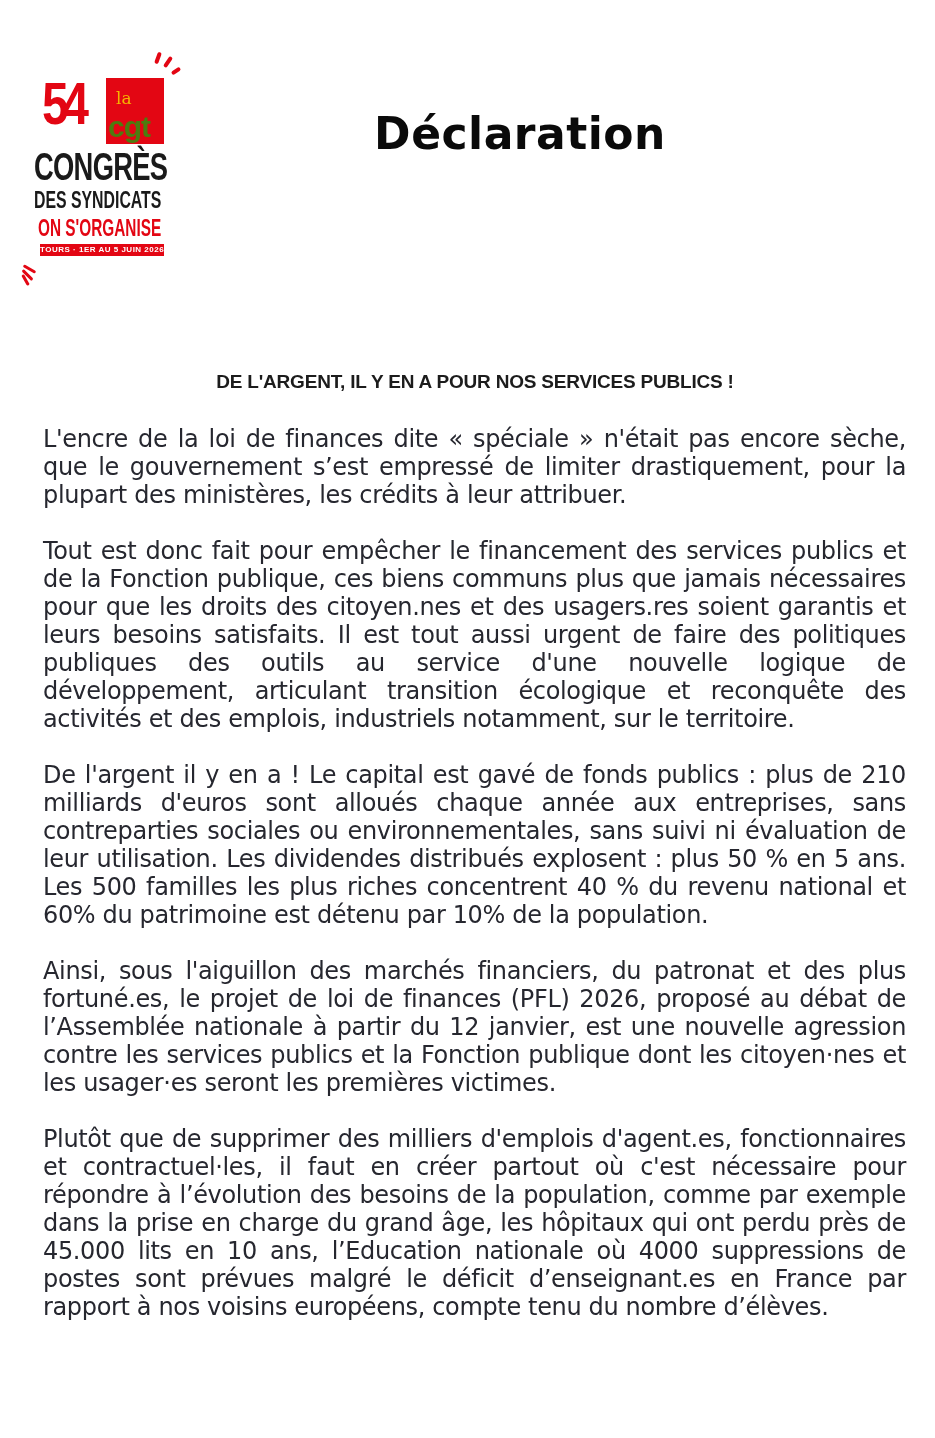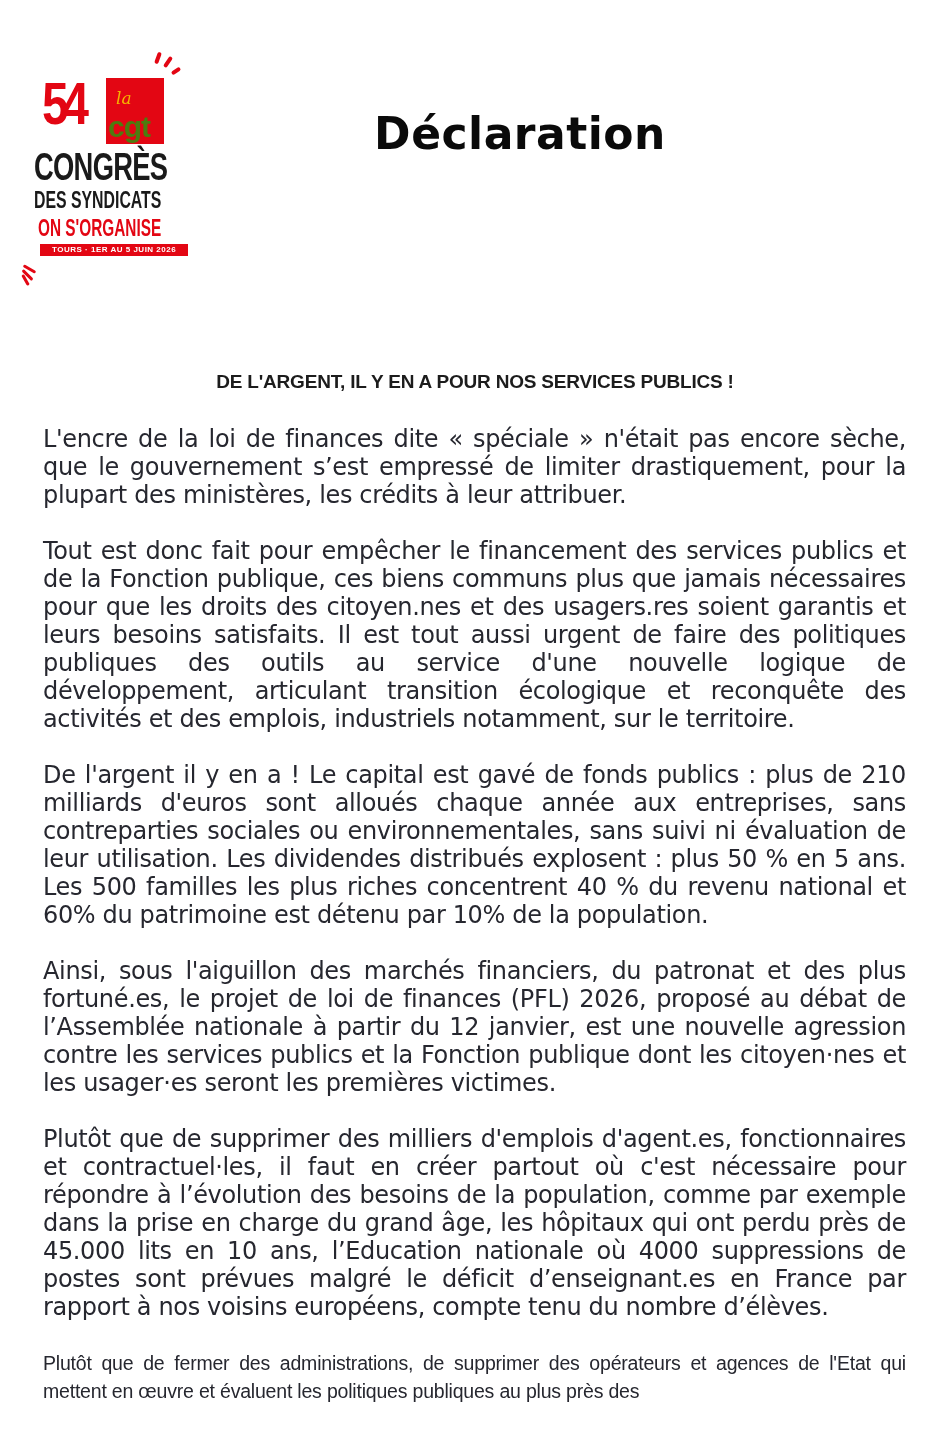--- a/index.html
+++ b/index.html
@@ -2,26 +2,26 @@
 <html><head>
   <meta charset="utf-8">
   <style>
     html, body { margin: 0; padding: 0; background: #ffffff; }
     body { width: 935px; height: 1438px; position: relative; overflow: hidden; font-family: "DejaVu Sans", sans-serif; }
 
     .logo { position: absolute; left: 20px; top: 44px; width: 170px; height: 245px; }
     .logo .spark { position: absolute; background: #e30613; border-radius: 2px; }
     .logo .num54 { position: absolute; left: 22px; top: 30px; font-family: "Liberation Sans", sans-serif; font-weight: bold; font-size: 60px; letter-spacing: -8px; color: #e30613; line-height: 60px; transform: scaleX(0.8); transform-origin: left top; }
     .logo .cgtbox { position: absolute; left: 86px; top: 34px; width: 58px; height: 66px; background: #e30613; }
-    .logo .cgtla { position: absolute; left: 96px; top: 44px; font-family: "DejaVu Serif", serif; font-style: italic; font-size: 17px; color: #f4b400; }
+    .logo .cgtla { position: absolute; left: 96px; top: 44px; font-family: "DejaVu Serif", serif; font-size: 17px; color: #f4b400; }
     .logo .cgt { position: absolute; left: 88px; top: 68px; font-family: "Liberation Sans", sans-serif; font-weight: bold; font-size: 30px; color: #4d7c0f; letter-spacing: -1px; line-height: 30px; }
     .logo .l1 { position: absolute; left: 14px; top: 104px; font-family: "Liberation Sans", sans-serif; font-weight: bold; font-size: 38px; color: #1a1a1a; line-height: 38px; transform: scaleX(0.72); transform-origin: left top; letter-spacing: -1px; }
     .logo .l2 { position: absolute; left: 14px; top: 144px; font-family: "Liberation Sans", sans-serif; font-weight: bold; font-size: 24px; color: #1a1a1a; line-height: 24px; transform: scaleX(0.66); transform-origin: left top; white-space: nowrap; }
     .logo .l3 { position: absolute; left: 18px; top: 172px; font-family: "Liberation Sans", sans-serif; font-weight: bold; font-size: 24px; color: #e30613; line-height: 24px; transform: scaleX(0.64); transform-origin: left top; white-space: nowrap; }
-    .logo .l4 { position: absolute; left: 20px; top: 200px; height: 12px; padding: 0 12px; background: #e30613; color: #ffffff; font-family: "Liberation Sans", sans-serif; font-weight: bold; font-size: 8px; line-height: 12px; white-space: nowrap; letter-spacing: 0.5px; }
+    .logo .l4 { position: absolute; left: 20px; top: 200px; height: 12px; padding: 0 0; background: #e30613; color: #ffffff; font-family: "Liberation Sans", sans-serif; font-weight: bold; font-size: 8px; line-height: 12px; white-space: nowrap; letter-spacing: 0.5px; }
 
     .title { position: absolute; left: 0; width: 1040px; top: 108px; text-align: center; font-family: "DejaVu Sans", sans-serif; font-weight: bold; font-size: 44px; color: #0a0a0a; letter-spacing: 0.5px; }
 
     .heading { position: absolute; left: 0; width: 950px; top: 371px; text-align: center; font-family: "Liberation Sans", sans-serif; font-weight: bold; font-size: 19px; color: #1c1c1c; letter-spacing: -0.2px; }
 
     .body { position: absolute; left: 43px; width: 863px; top: 425px; }
     .para { margin: 0 0 28px 0; font-family: "DejaVu Sans", sans-serif; font-size: 24px; line-height: 28px; color: #26272f; text-align: justify; letter-spacing: -0.35px; }
     .para.condensed { font-family: "Liberation Sans", sans-serif; font-size: 19.5px; letter-spacing: -0.2px; }
   </style>
 </head>
@@ -47,14 +47,13 @@
 <div class="title">Déclaration</div>
 
 <div class="heading">DE L'ARGENT, IL Y EN A POUR NOS SERVICES PUBLICS !</div>
 
 <div class="body">
   <p class="para">L'encre de la loi de finances dite « spéciale » n'était pas encore sèche, que le gouvernement s’est empressé de limiter drastiquement, pour la plupart des ministères, les crédits à leur attribuer.</p>
   <p class="para">Tout est donc fait pour empêcher le financement des services publics et de la Fonction publique, ces biens communs plus que jamais nécessaires pour que les droits des citoyen.nes et des usagers.res soient garantis et leurs besoins satisfaits. Il est tout aussi urgent de faire des politiques publiques des outils au service d'une nouvelle logique de développement, articulant transition écologique et reconquête des activités et des emplois, industriels notamment, sur le territoire.</p>
   <p class="para">De l'argent il y en a ! Le capital est gavé de fonds publics : plus de 210 milliards d'euros sont alloués chaque année aux entreprises, sans contreparties sociales ou environnementales, sans suivi ni évaluation de leur utilisation. Les dividendes distribués explosent : plus 50 % en 5 ans. Les 500 familles les plus riches concentrent 40 % du revenu national et 60% du patrimoine est détenu par 10% de la population.</p>
   <p class="para">Ainsi, sous l'aiguillon des marchés financiers, du patronat et des plus fortuné.es, le projet de loi de finances (PFL) 2026, proposé au débat de l’Assemblée nationale à partir du 12 janvier, est une nouvelle agression contre les services publics et la Fonction publique dont les citoyen·nes et les usager·es seront les premières victimes.</p>
   <p class="para">Plutôt que de supprimer des milliers d'emplois d'agent.es, fonctionnaires et contractuel·les, il faut en créer partout où c'est nécessaire pour répondre à l’évolution des besoins de la population, comme par exemple dans la prise en charge du grand âge, les hôpitaux qui ont perdu près de 45.000 lits en 10 ans, l’Education nationale où 4000 suppressions de postes sont prévues malgré le déficit d’enseignant.es en France par rapport à nos voisins européens, compte tenu du nombre d’élèves.</p>
-  <p class="para condensed">Plutôt que de fermer des administrations, de supprimer des opérateurs et agences de l'Etat qui mettent en œuvre et évaluent les politiques publiques au plus près des</p>
 </div>
 
 </body></html>

